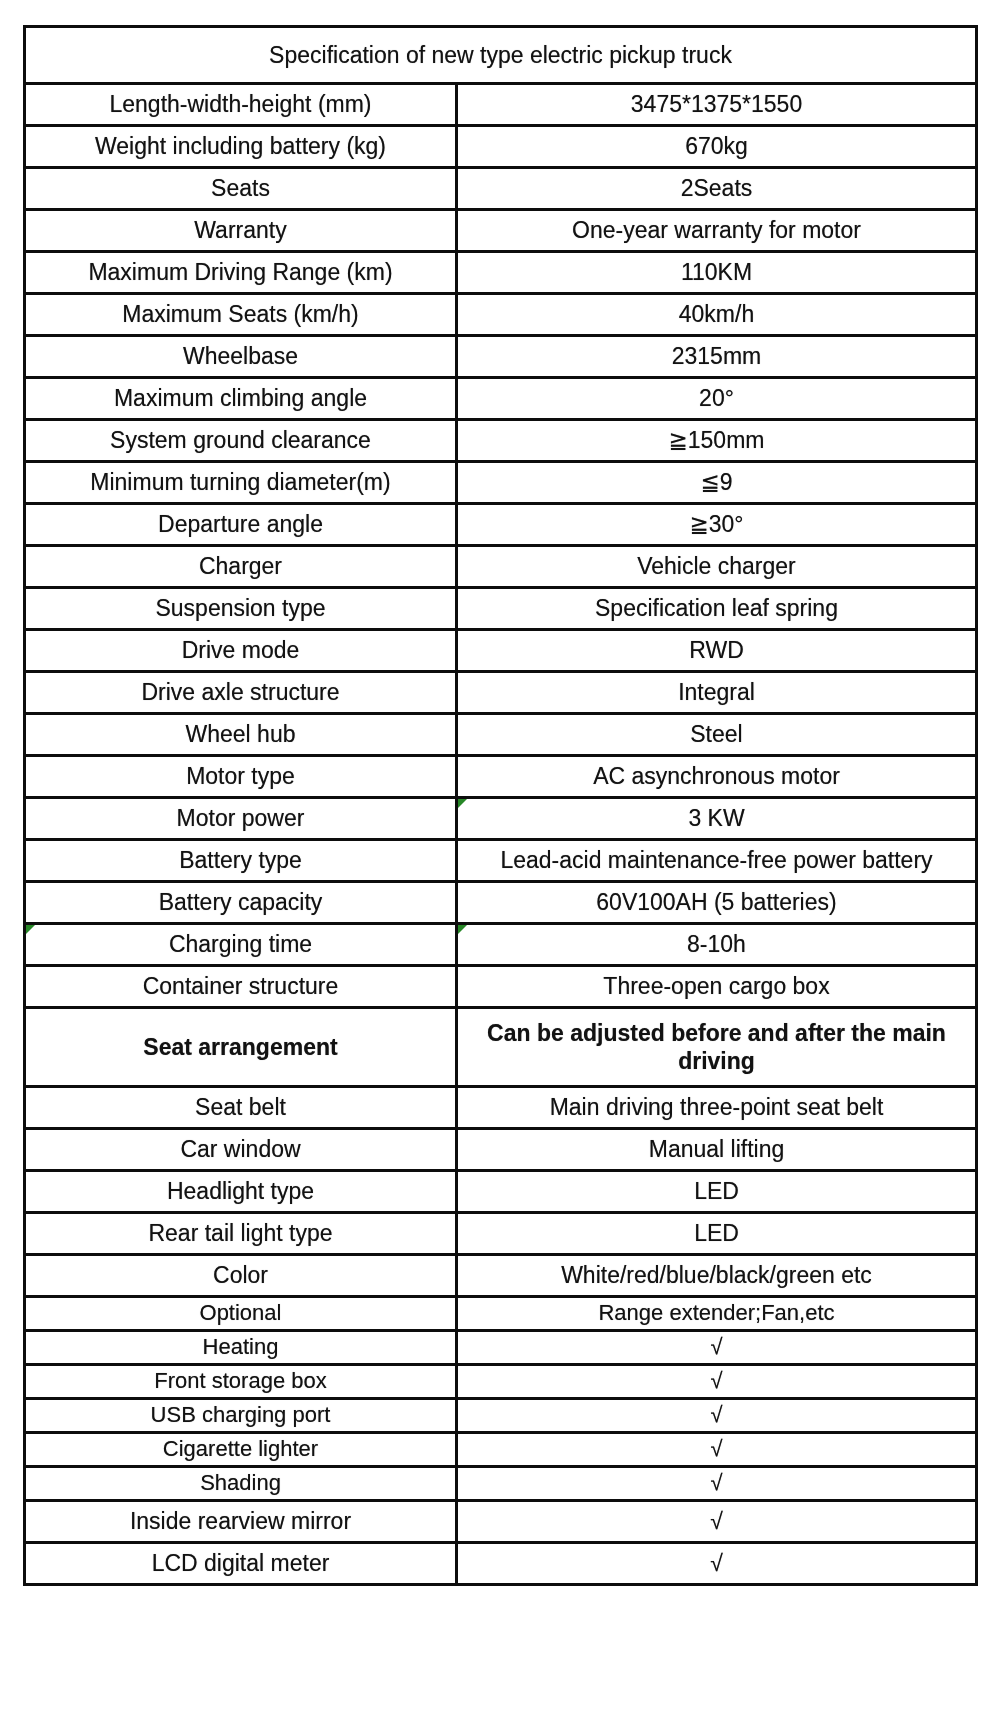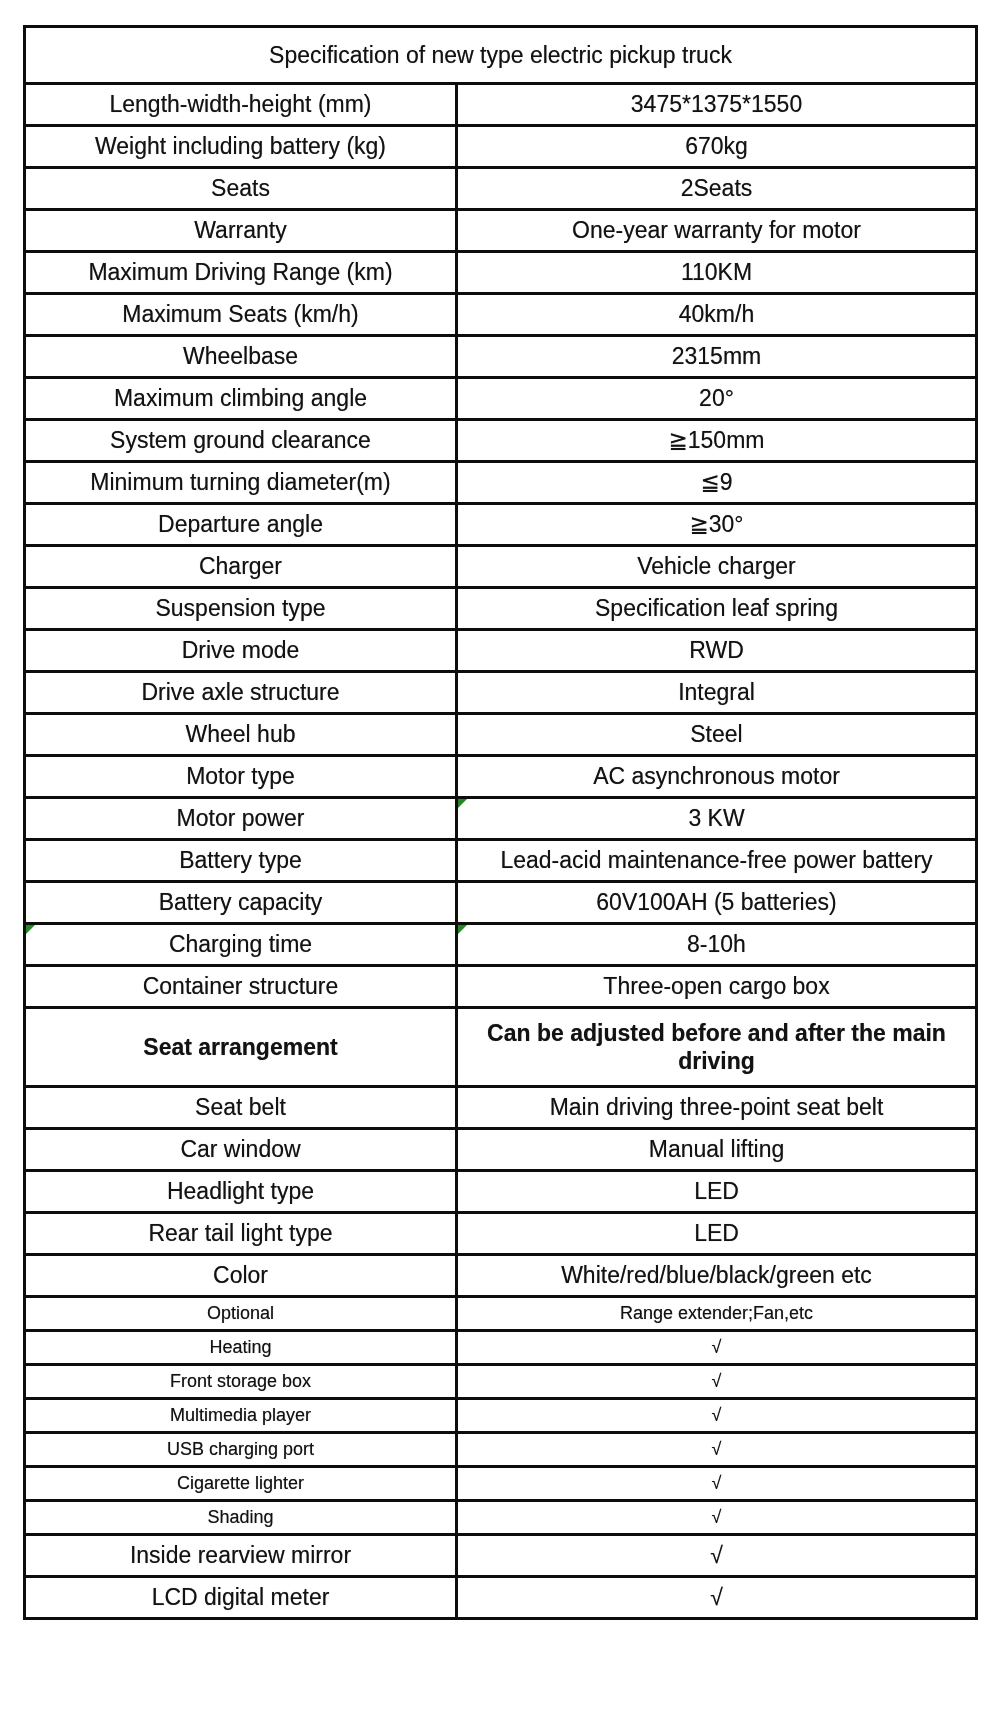--- a/index.html
+++ b/index.html
@@ -37,21 +37,21 @@
     overflow: hidden;
   }
   td.title-cell {
     height: 52px;
     font-size: 27px;
   }
   col.c-label { width: 432px; }
   col.c-value { width: 520px; }
   tr.r-normal td { height: 37px; }
   tr.r-tall   td { height: 74px; font-weight: bold; }
-  tr.r-compact td { height: 29px; font-size: 18px; }
+  tr.r-compact td { height: 29px; font-size: 22px; }
   .corner {
     display: none;
     position: absolute;
     top: 0;
     left: 0;
     width: 0;
     height: 0;
     border-top: 9px solid #278727;
     border-right: 9px solid transparent;
   }
@@ -379,30 +379,20 @@
       <span class="cell-text label-text">Front storage box</span>
     </td>
     <td class="value-cell">
       
       <span class="cell-text value-text">√</span>
     </td>
   </tr>
         <tr class="r-compact">
     <td class="label-cell">
       
-      <span class="cell-text label-text">Multimedia player</span>
-    </td>
-    <td class="value-cell">
-      
-      <span class="cell-text value-text">√</span>
-    </td>
-  </tr>
-        <tr class="r-compact">
-    <td class="label-cell">
-      
       <span class="cell-text label-text">USB charging port</span>
     </td>
     <td class="value-cell">
       
       <span class="cell-text value-text">√</span>
     </td>
   </tr>
         <tr class="r-compact">
     <td class="label-cell">
       

